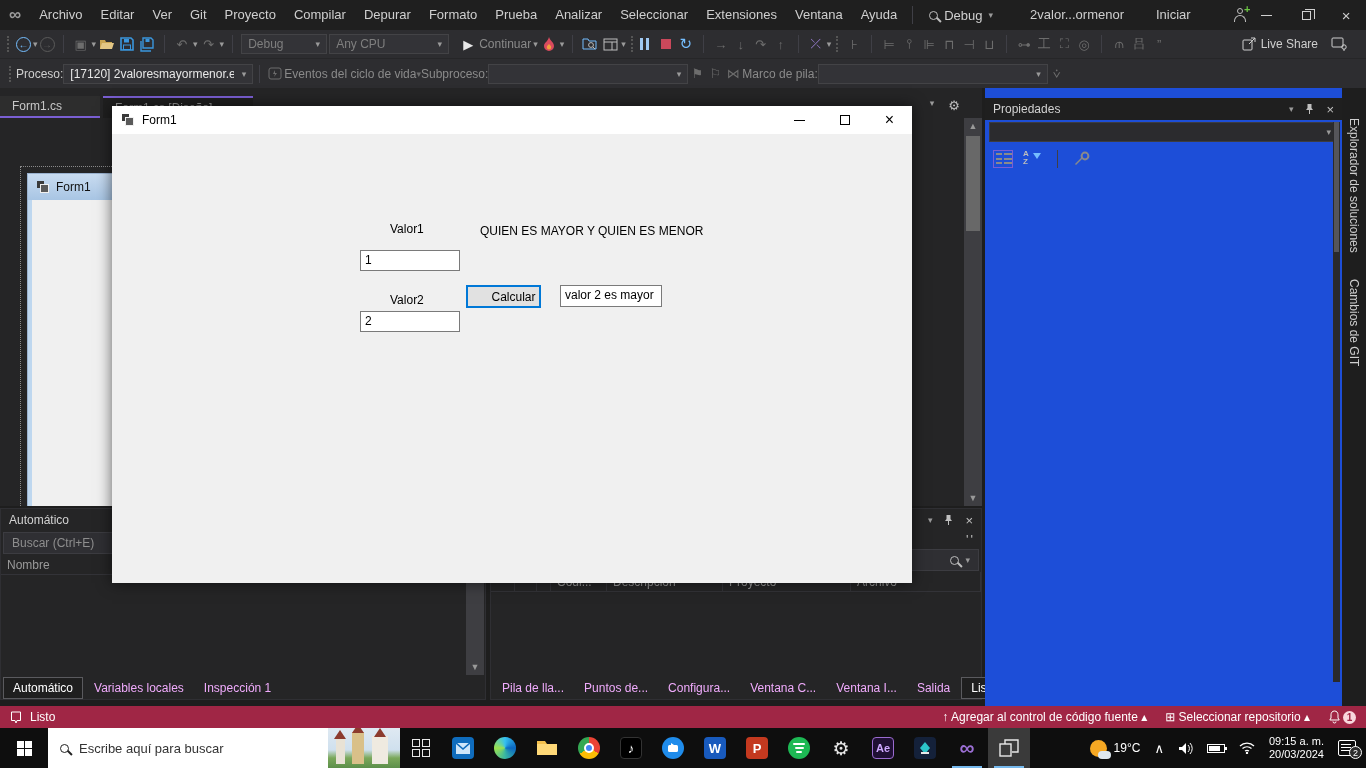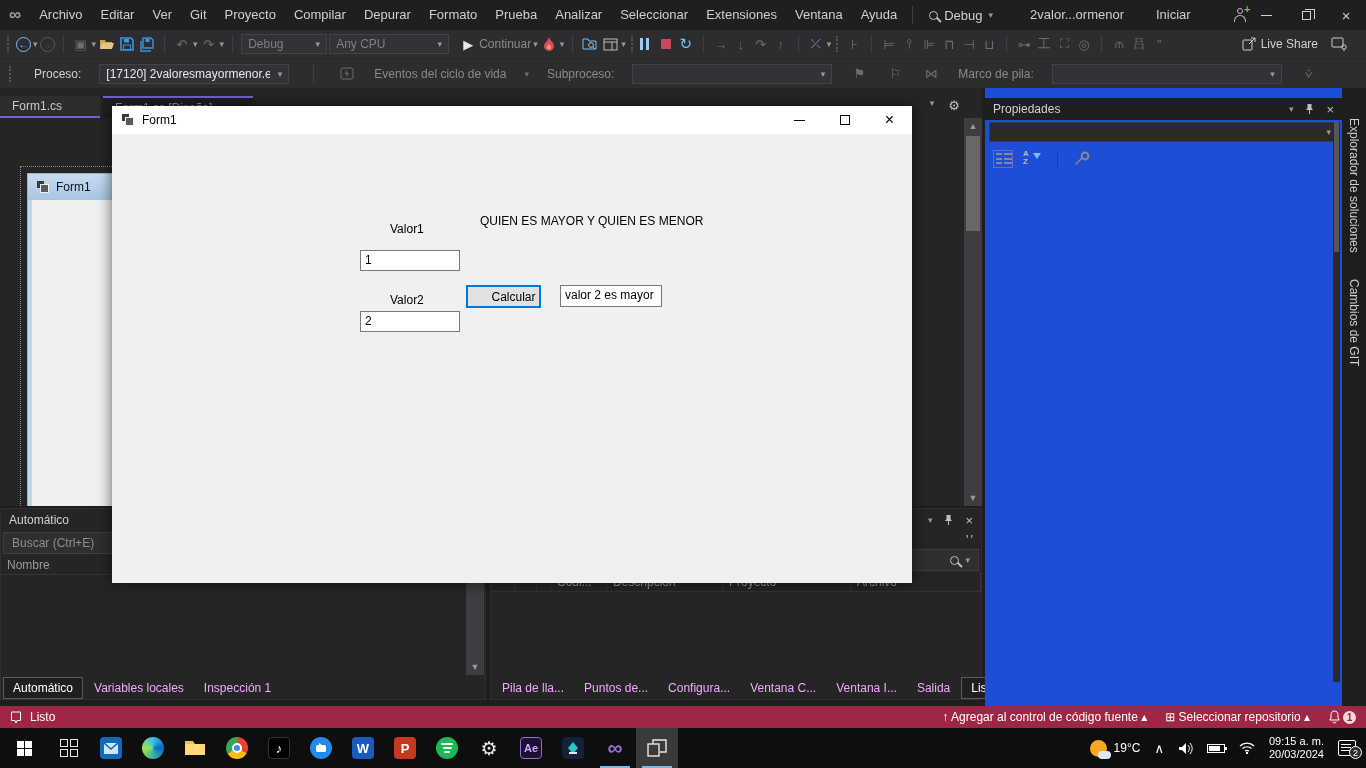--- a/index.html
+++ b/index.html
@@ -23,21 +23,21 @@
   .restore-glyph { width:9px; height:9px; border:1px solid #d0d0d0; position:relative; }
   .restore-glyph::before { content:""; position:absolute; left:2px; top:-3px; width:9px; height:9px; border:1px solid #d0d0d0; border-left:none; border-bottom:none;}
   .person-ico { position:relative; width:16px; height:16px; }
   .person-ico .head{ position:absolute; left:5px; top:1px; width:6px;height:6px;border:1px solid #bdbdbd;border-radius:50%;}
   .person-ico .body{ position:absolute; left:2px; top:8px; width:12px;height:7px;border:1px solid #bdbdbd;border-bottom:none;border-radius:6px 6px 0 0;}
   .person-ico .plus{ position:absolute; right:-4px; top:-4px; color:#6cc644; font-size:11px; font-weight:bold;}
   
   #toolbar { position:absolute; left:0; top:30px; width:1366px; height:28px; background:#2d2d30;
              display:flex; align-items:center; gap:2px; padding:0 4px; }
   #debugbar { position:absolute; left:0; top:58px; width:1366px; height:30px; background:#2d2d30;
-              border-top:1px solid #262628; display:flex; align-items:center; gap:18px; padding:0 6px; }
+              border-top:1px solid #262628; display:flex; align-items:center; gap:0; padding:0 6px; }
   .grip { width:4px; height:16px; border-left:2px dotted #555; margin:0 3px; }
   .ico { width:18px; height:18px; display:flex; align-items:center; justify-content:center; font-size:13px; }
   .ico.dim { color:#6d6d6d; }
   .ico.blue { color:#75beff; }
   .circle-arrow { width:15px; height:15px; border:1px solid #75beff; border-radius:50%; color:#75beff;
                   font-size:10px; line-height:13px; text-align:center; }
   .circle-arrow.dis { border-color:#5a5a5a; color:#5a5a5a; }
   .dd { background:#333337; border:1px solid #434346; height:20px; display:flex; align-items:center;
         justify-content:space-between; padding:0 6px; color:#7f7f7f; font-size:12px; gap:8px;}
   .dd .val { white-space:nowrap; overflow:hidden; }
@@ -514,21 +514,21 @@
         </div>
       <div class="cbtn">
           <span class="max-glyph"></span>
         </div>
       <div class="cbtn" style="font-size:16px;">×</div>
     </div>
   </div>
   <div id="appclient">
     <span class="wf-label" style="left:278px; top:88px;">Valor1</span>
     <div class="wf-tb" style="left:248px; top:116px; width:100px; height:21px;">1</div>
-    <span class="wf-label" style="left:368px; top:80px;">QUIEN ES MAYOR Y QUIEN ES MENOR</span>
+    <span class="wf-label" style="left:368px; top:90px;">QUIEN ES MAYOR Y QUIEN ES MENOR</span>
     <div class="wf-btn" style="left:354px; top:151px; width:75px; height:23px;">Calcular</div>
     <div class="wf-tb" style="left:448px; top:151px; width:102px; height:22px;">valor 2 es mayor</div>
     <span class="wf-label" style="left:278px; top:159px;">Valor2</span>
     <div class="wf-tb" style="left:248px; top:177px; width:100px; height:21px;">2</div>
   </div>
 </div>
 
 <div id="statusbar">
   <svg width="12" height="13" viewBox="0 0 12 13">
     <path d="M1.5 1h9v8.5H7L6 12l-1-2.5H1.5z" fill="none" stroke="#ffffff"></path>
@@ -549,20 +549,32 @@
 
 <div id="taskbar">
   <div class="tb-start">
     <span class="winlogo">
         <i></i>
         <i></i>
         <i></i>
         <i></i>
       </span>
   </div>
+  <div id="tb-search">
+    <span class="mag dark"></span>
+    <span>Escribe aquí para buscar</span>
+    <span class="castle">
+      <i class="t1"></i>
+        <i class="t2"></i>
+        <i class="t3"></i>
+        <b class="r1"></b>
+        <b class="r2"></b>
+        <b class="r3"></b>
+    </span>
+  </div>
   <div class="tb-ico">
       <span class="tvico">
         <i></i>
         <i></i>
         <i></i>
         <i></i>
       </span>
     </div>
   <div class="tb-ico">
     <span class="sq" style="background:#0f6cbd;">

